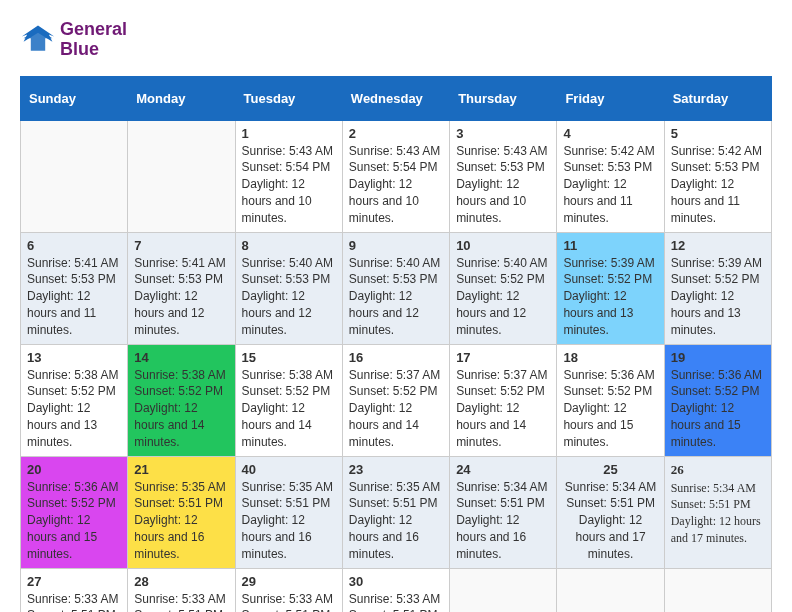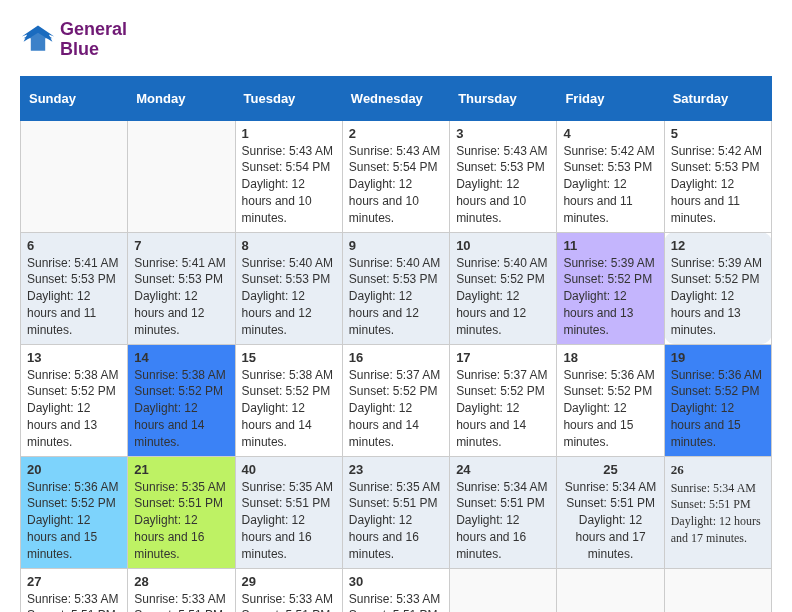--- a/index.html
+++ b/index.html
@@ -192,44 +192,44 @@
 Daylight: 12 hours
 and 12 minutes.</div>
         </td>
         <td style="background: rgb(232, 238, 245);">
           <span class="day-num">10</span>
           <div class="day-info">Sunrise: 5:40 AM
 Sunset: 5:52 PM
 Daylight: 12 hours
 and 12 minutes.</div>
         </td>
-        <td style="background: #c4b5fd;">
+        <td style="background: #7dd3fc;">
           <span class="day-num">11</span>
           <div class="day-info">Sunrise: 5:39 AM
 Sunset: 5:52 PM
 Daylight: 12 hours
 and 13 minutes.</div>
         </td>
-        <td style="background: rgb(232, 238, 245); border-radius: 11px;">
+        <td style="background: rgb(232, 238, 245);">
           <span class="day-num">12</span>
           <div class="day-info">Sunrise: 5:39 AM
 Sunset: 5:52 PM
 Daylight: 12 hours
 and 13 minutes.</div>
         </td>
       </tr>
       <tr>
         <td style="background: rgb(255, 255, 255);">
           <span class="day-num">13</span>
           <div class="day-info">Sunrise: 5:38 AM
 Sunset: 5:52 PM
 Daylight: 12 hours
 and 13 minutes.</div>
         </td>
-        <td style="background: #3b82f6;">
+        <td style="background: #22c55e;">
           <span class="day-num">14</span>
           <div class="day-info">Sunrise: 5:38 AM
 Sunset: 5:52 PM
 Daylight: 12 hours
 and 14 minutes.</div>
         </td>
         <td style="background: rgb(255, 255, 255);">
           <span class="day-num">15</span>
           <div class="day-info">Sunrise: 5:38 AM
 Sunset: 5:52 PM
@@ -259,28 +259,28 @@
         </td>
         <td style="background: #3b82f6;">
           <span class="day-num">19</span>
           <div class="day-info">Sunrise: 5:36 AM
 Sunset: 5:52 PM
 Daylight: 12 hours
 and 15 minutes.</div>
         </td>
       </tr>
       <tr>
-        <td style="background: #7dd3fc;">
+        <td style="background: #d946ef;">
           <span class="day-num">20</span>
           <div class="day-info">Sunrise: 5:36 AM
 Sunset: 5:52 PM
 Daylight: 12 hours
 and 15 minutes.</div>
         </td>
-        <td style="background: #bef264;">
+        <td style="background: #fde047;">
           <span class="day-num">21</span>
           <div class="day-info">Sunrise: 5:35 AM
 Sunset: 5:51 PM
 Daylight: 12 hours
 and 16 minutes.</div>
         </td>
         <td style="background: rgb(232, 238, 245);">
           <span class="day-num">40</span>
           <div class="day-info">Sunrise: 5:35 AM
 Sunset: 5:51 PM

